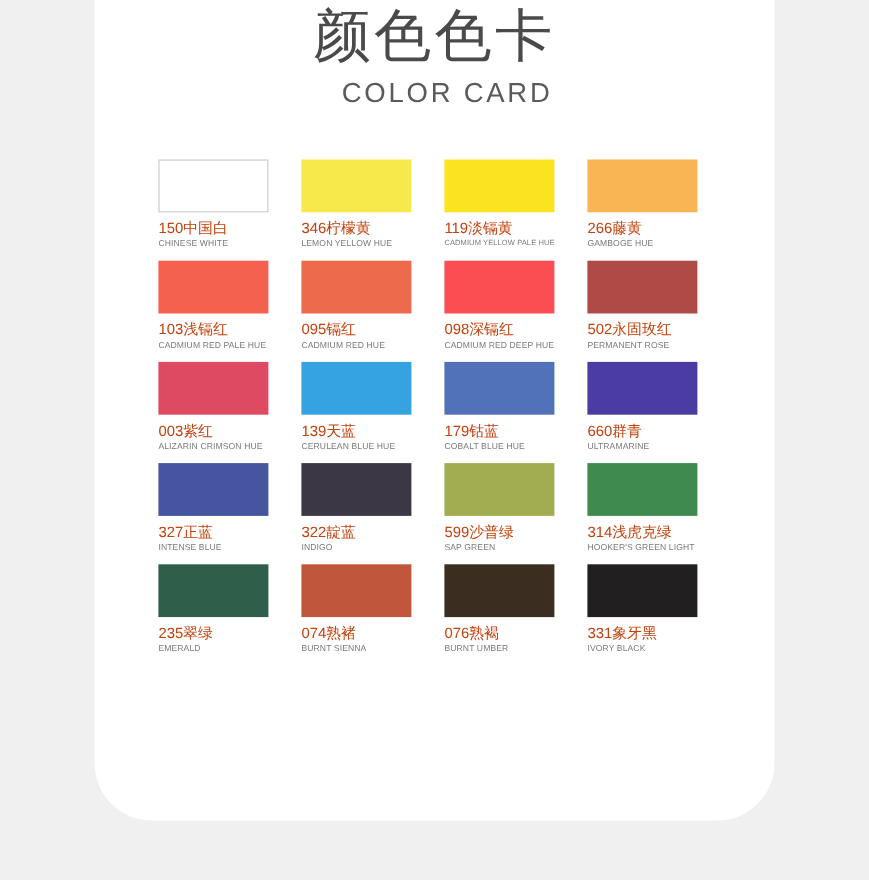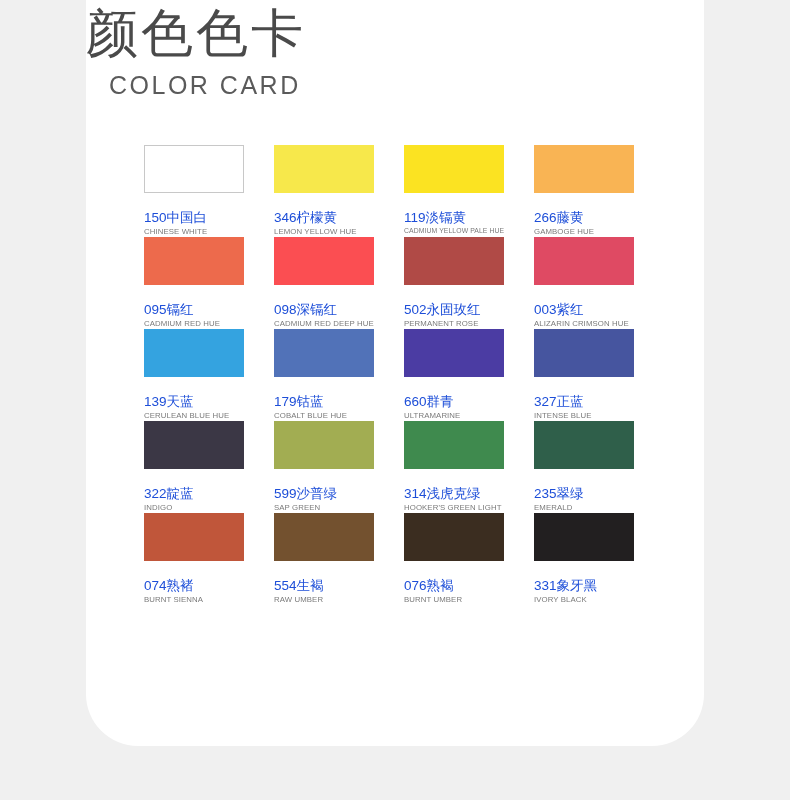--- a/index.html
+++ b/index.html
@@ -21,21 +21,21 @@
     height: 806px;
     background: #ffffff;
     border-radius: 0 0 52px 52px;
   }
 
   #title-block {
     position: absolute;
     left: 0;
     top: 60px;
     width: 618px;
-    text-align: left;
+    text-align: center;
   }
 
   #title-cn {
     font-size: 52px;
     line-height: 66px;
     color: #4a4a4a;
     font-weight: 400;
     letter-spacing: 3px;
   }
 
@@ -71,22 +71,22 @@
     display: block;
   }
 
   .swatch.bordered {
     border: 1px solid #c8c8c8;
   }
 
   .name-cn {
     font-size: 13.5px;
     line-height: 17px;
-    color: #1d4ed8;
-    margin-top: 16px;
+    color: #c2410c;
+    margin-top: 6px;
     white-space: nowrap;
     letter-spacing: 0px;
   }
 
   .name-en {
     font-size: 7.8px;
     line-height: 11px;
     color: #7a7a7a;
     white-space: nowrap;
     letter-spacing: 0.1px;
@@ -118,20 +118,25 @@
         <div class="swatch" style="background: rgb(251, 227, 34);"></div>
         <div class="name-cn">119淡镉黄</div>
         <div class="name-en" style="transform: scale(0.877193);">CADMIUM YELLOW PALE HUE</div>
       </div>
       <div class="cell">
         <div class="swatch" style="background: rgb(249, 180, 84);"></div>
         <div class="name-cn">266藤黄</div>
         <div class="name-en">GAMBOGE HUE</div>
       </div>
       <div class="cell">
+        <div class="swatch" style="background: rgb(244, 97, 78);"></div>
+        <div class="name-cn">103浅镉红</div>
+        <div class="name-en">CADMIUM RED PALE HUE</div>
+      </div>
+      <div class="cell">
         <div class="swatch" style="background: rgb(237, 106, 76);"></div>
         <div class="name-cn">095镉红</div>
         <div class="name-en">CADMIUM RED HUE</div>
       </div>
       <div class="cell">
         <div class="swatch" style="background: rgb(251, 78, 82);"></div>
         <div class="name-cn">098深镉红</div>
         <div class="name-en">CADMIUM RED DEEP HUE</div>
       </div>
       <div class="cell">
@@ -183,25 +188,20 @@
         <div class="swatch" style="background: rgb(47, 95, 74);"></div>
         <div class="name-cn">235翠绿</div>
         <div class="name-en">EMERALD</div>
       </div>
       <div class="cell">
         <div class="swatch" style="background: rgb(192, 86, 58);"></div>
         <div class="name-cn">074熟褚</div>
         <div class="name-en">BURNT SIENNA</div>
       </div>
       <div class="cell">
-        <div class="swatch" style="background: rgb(115, 81, 47);"></div>
-        <div class="name-cn">554生褐</div>
-        <div class="name-en">RAW UMBER</div>
-      </div>
-      <div class="cell">
         <div class="swatch" style="background: rgb(59, 45, 32);"></div>
         <div class="name-cn">076熟褐</div>
         <div class="name-en">BURNT UMBER</div>
       </div>
       <div class="cell">
         <div class="swatch" style="background: rgb(34, 31, 32);"></div>
         <div class="name-cn">331象牙黑</div>
         <div class="name-en">IVORY BLACK</div>
       </div>
     </div>

